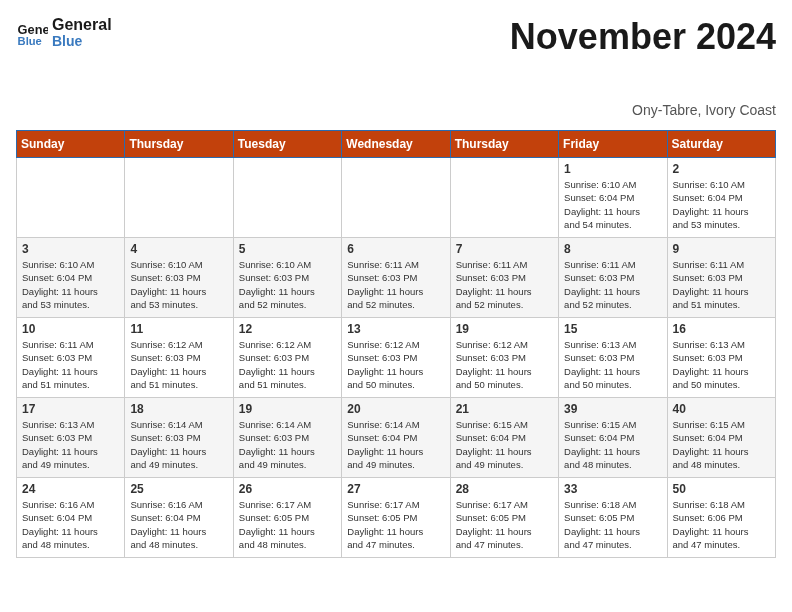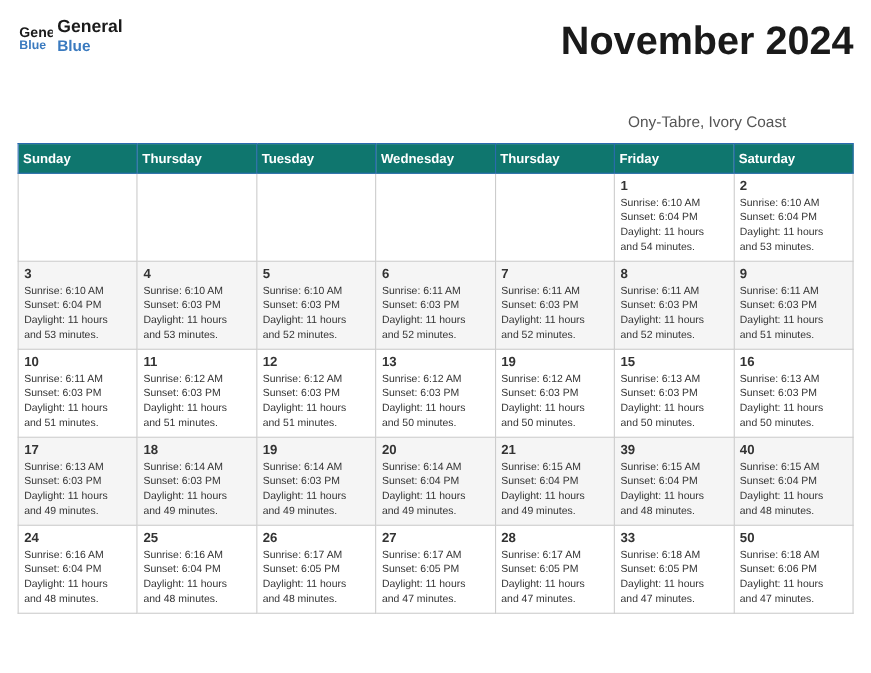--- a/index.html
+++ b/index.html
@@ -19,39 +19,39 @@
     .logo {
       display: flex;
       align-items: center;
       gap: 4px;
     }
     .logo-icon {
       width: 32px;
       height: 32px;
     }
     .title-section {
-      text-align: center;
+      text-align: right;
     }
     .month-title {
       font-size: 36px;
       font-weight: bold;
       color: #1a1a1a;
     }
     .subtitle {
       font-size: 14px;
       color: #555;
       margin-top: 44px;
     }
     .calendar {
       width: 100%;
       border-collapse: collapse;
       border: 1px solid #ccc;
     }
     .calendar th {
-      background-color: #0f766e;
+      background-color: #c2410c;
       color: #fff;
       font-size: 12px;
       font-weight: bold;
       padding: 6px 4px;
       text-align: left;
       border: 1px solid #2a6aaf;
     }
     .calendar td {
       border: 1px solid #ccc;
       vertical-align: top;

